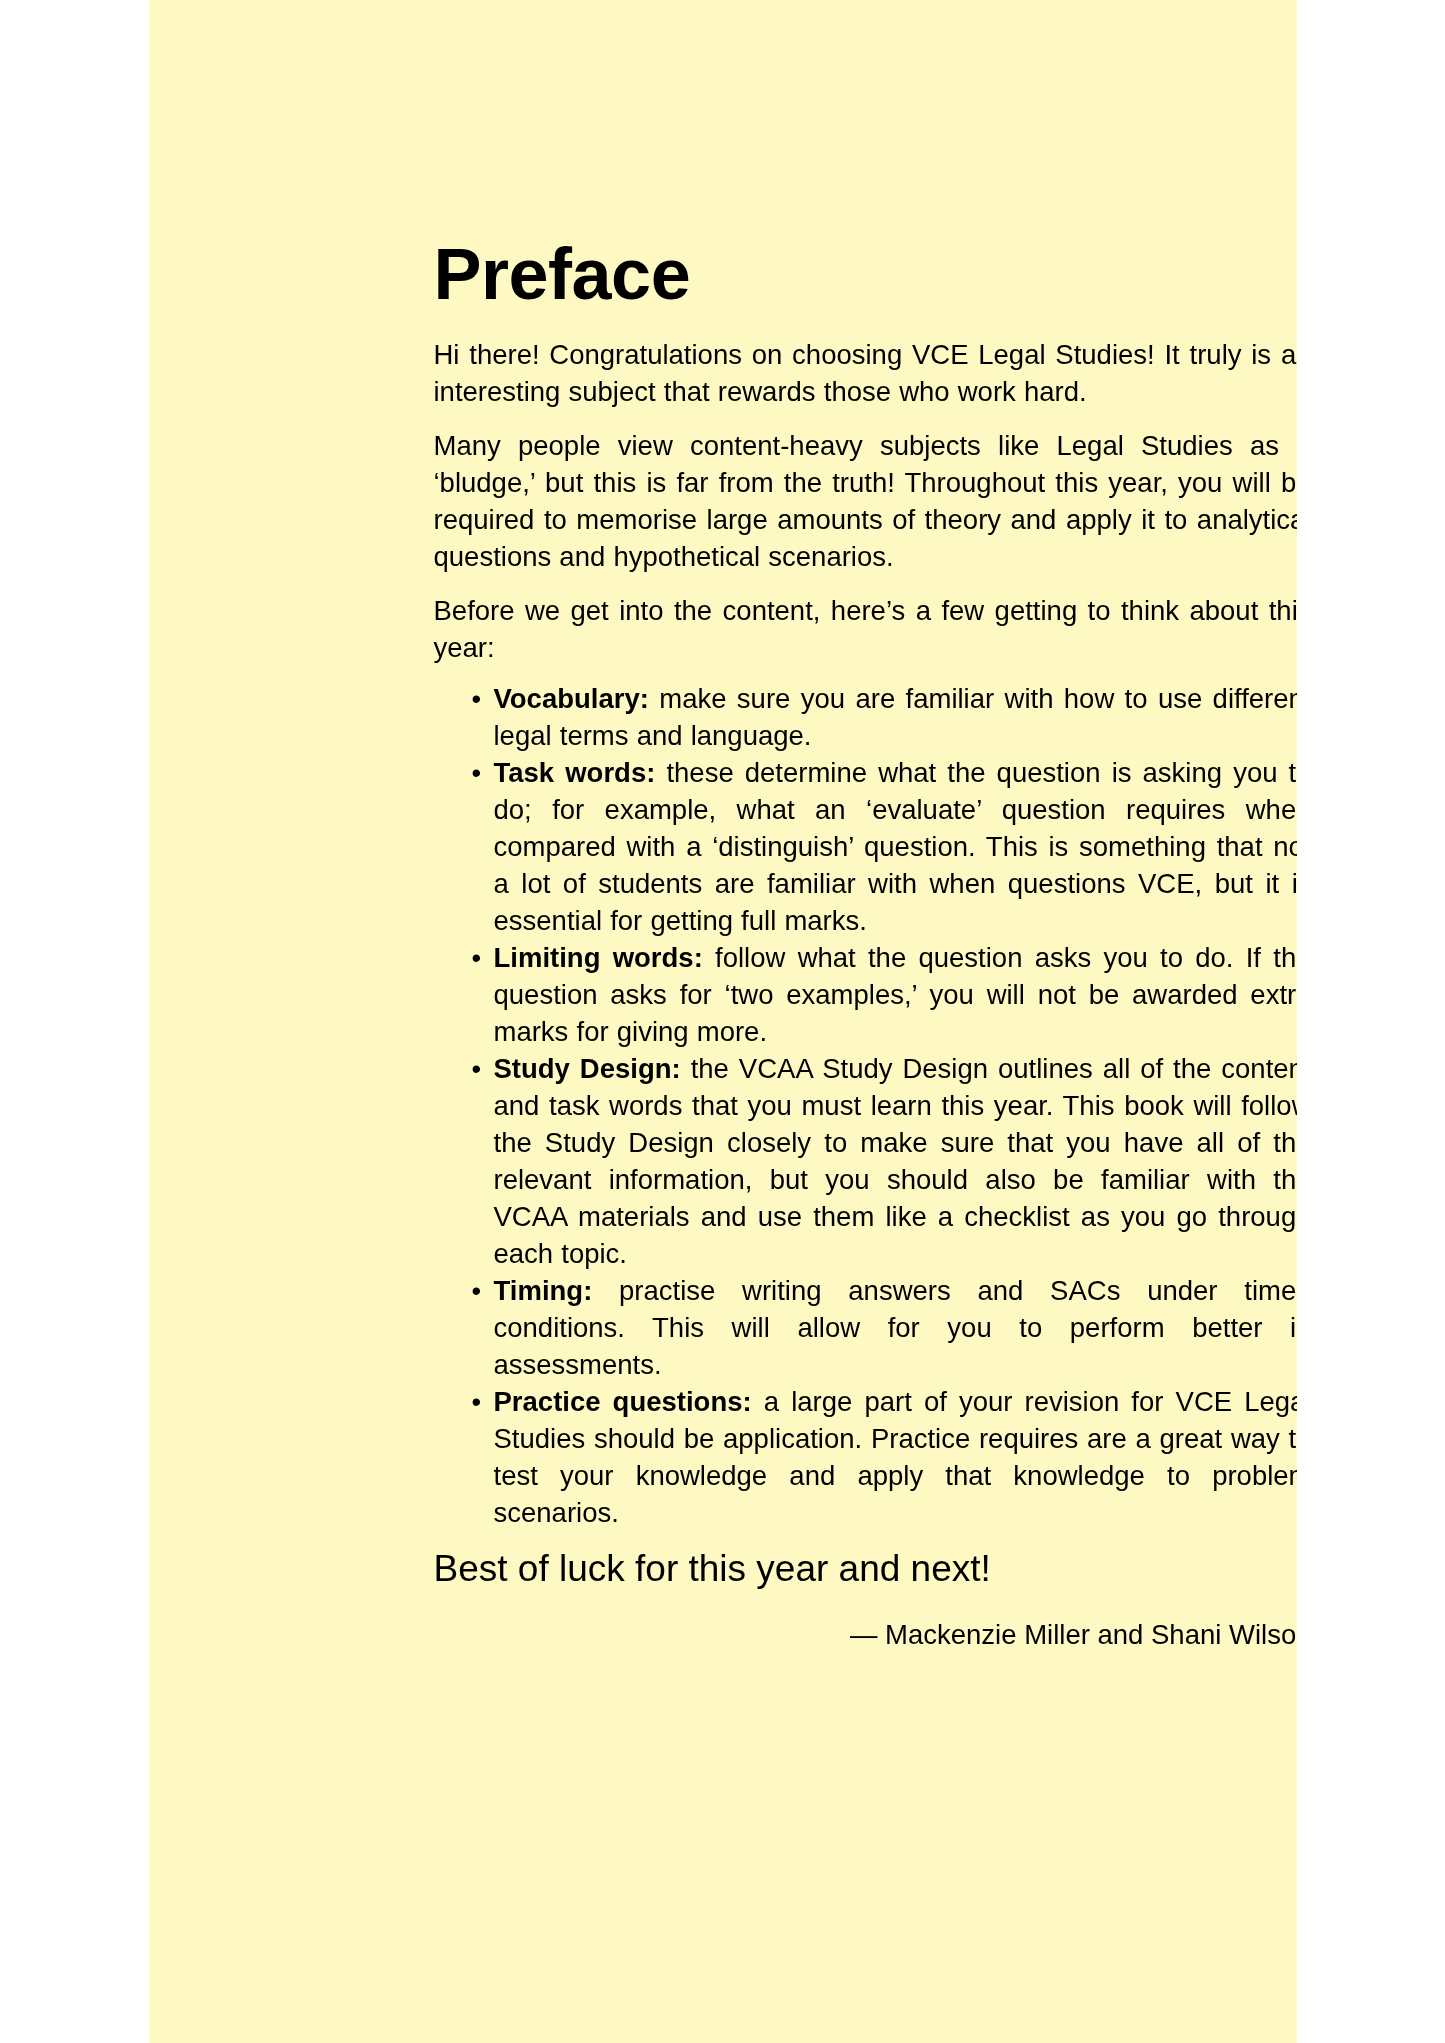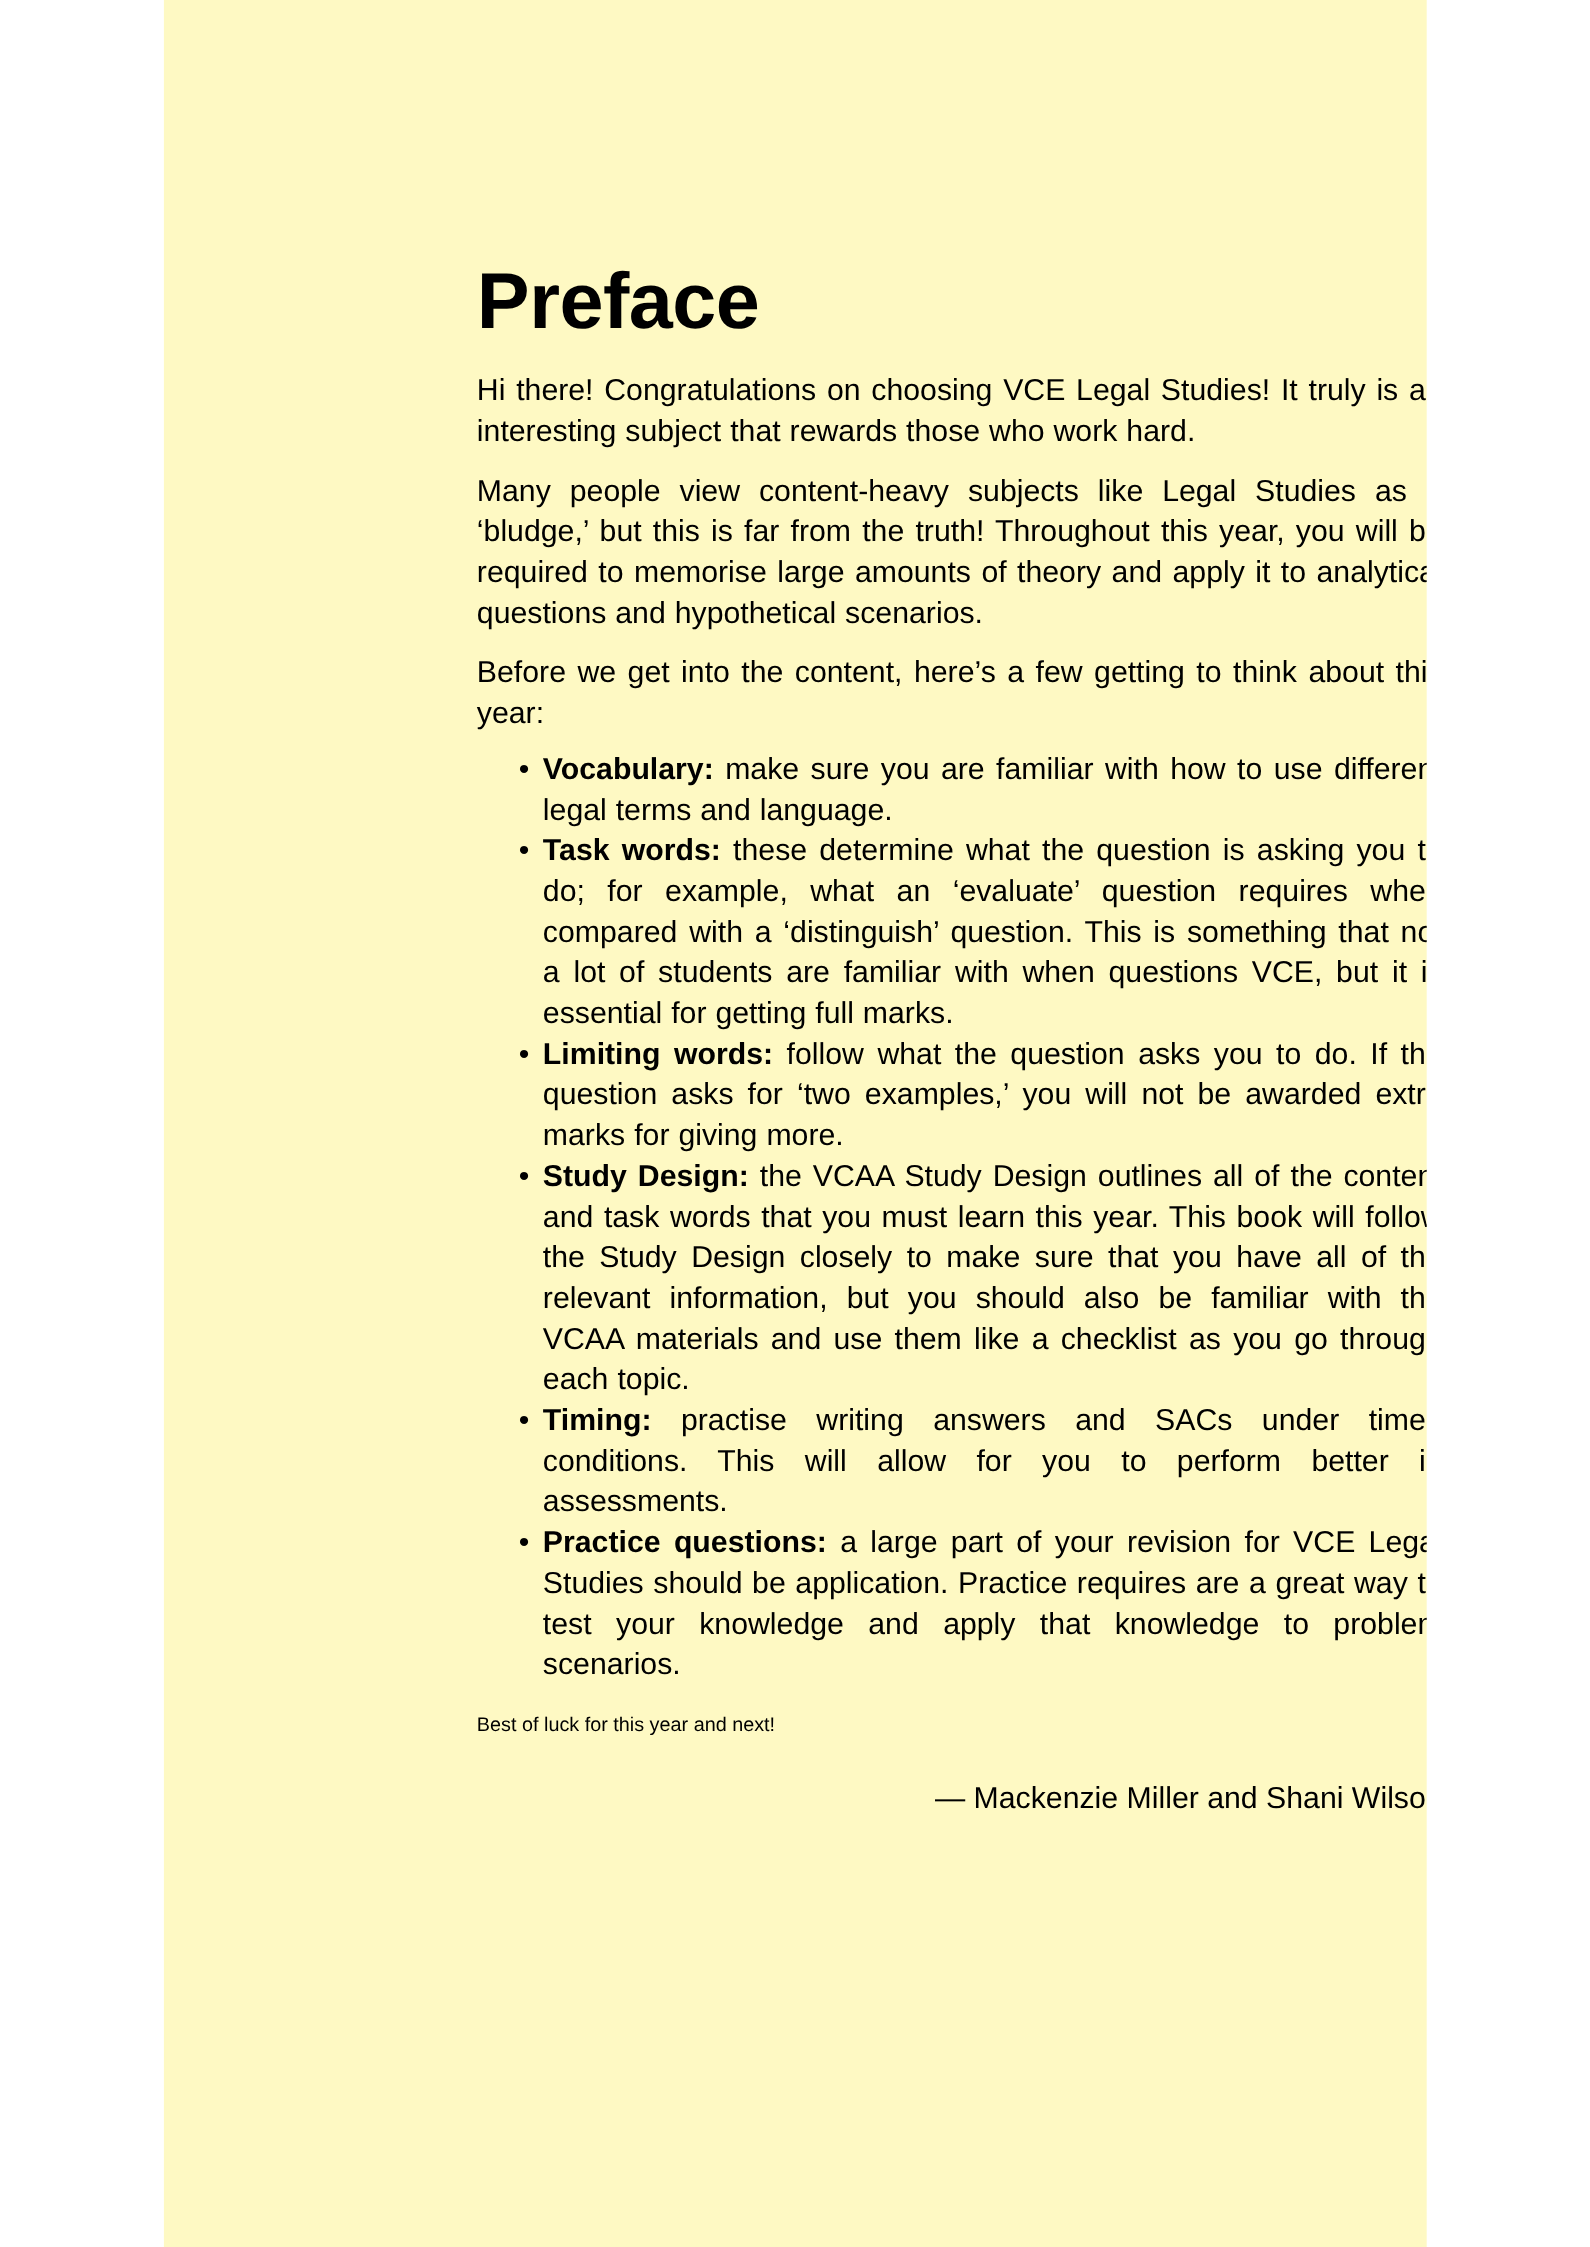--- a/index.html
+++ b/index.html
@@ -67,21 +67,21 @@
     left: 38px;
     top: 0;
     font-size: 27.5px;
     line-height: 37px;
   }
   .bullet-item .lbl {
     font-weight: bold;
   }
 
   .closing {
-    font-size: 18px;
+    font-size: 37px;
     line-height: 37px;
     margin: 19px 0 0 0;
     text-align: left;
   }
   .signature {
     font-size: 27.5px;
     line-height: 37px;
     margin: 29px 0 0 0;
     text-align: right;
   }

